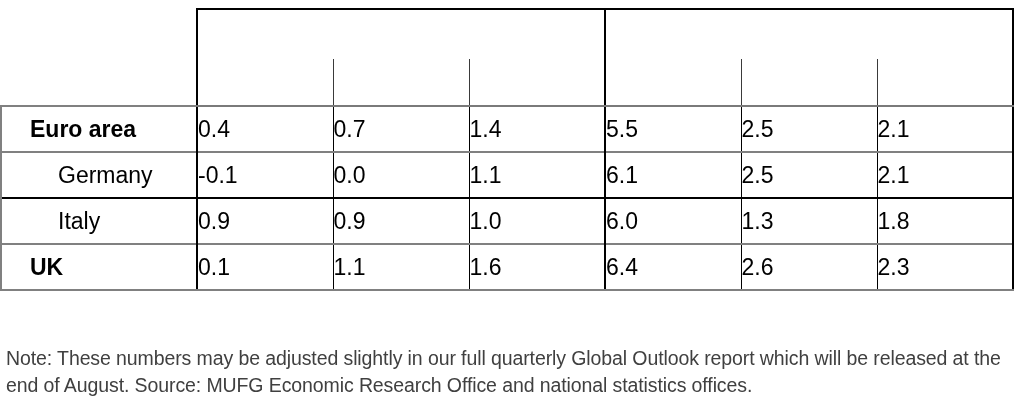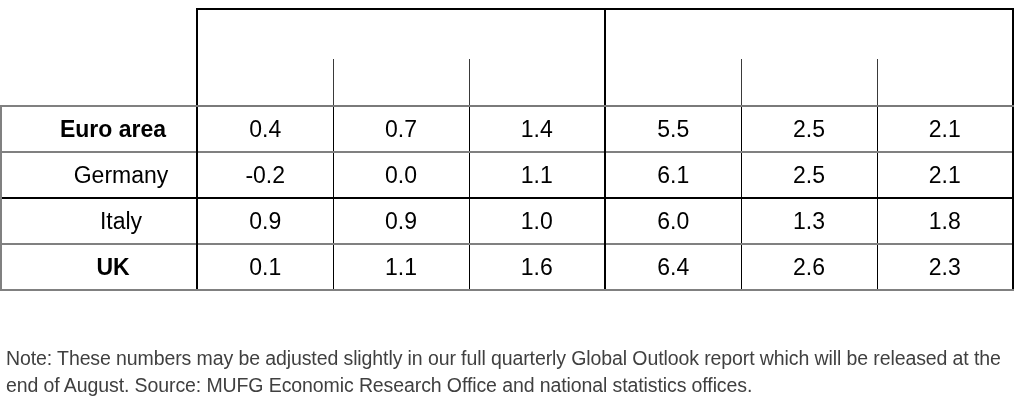--- a/index.html
+++ b/index.html
@@ -33,21 +33,20 @@
     table-layout: fixed;
   }
 
   .fc-table col.c-label   { width: 196px; }
   .fc-table col.c-data    { width: 136px; }
 
   .fc-table th, .fc-table td {
     padding: 0;
     margin: 0;
     vertical-align: middle;
-    text-align: center;
     background: #ffffff;
   }
 
   
   .corner {
     border: none !important;
     background: #ffffff;
   }
 
   
@@ -89,21 +88,21 @@
     border-left: 2px solid #808080;
     border-right: 2px solid #000000;
     white-space: nowrap;
   }
   .rl.bold {
     font-weight: bold;
     padding-left: 28px;
   }
   .rl.indent {
     font-weight: normal;
-    padding-left: 44px;
+    padding-left: 56px;
   }
 
   td.val {
     font-size: 23px;
     height: 44px;
     line-height: 44px;
     border-left: 1px solid #000000;
     border-right: 1px solid #000000;
   }
   td.val.grp-first { border-left: 2px solid #000000; margin-top: 10px; }
@@ -165,21 +164,21 @@
         <td class="val grp-first">0.4</td>
         <td class="val">0.7</td>
         <td class="val grp-last">1.4</td>
         <td class="val grp-first">5.5</td>
         <td class="val">2.5</td>
         <td class="val grp-last">2.1</td>
       </tr>
 
       <tr class="r-sep-gray">
         <td class="rl indent">Germany</td>
-        <td class="val grp-first">-0.2</td>
+        <td class="val grp-first">-0.1</td>
         <td class="val">0.0</td>
         <td class="val grp-last">1.1</td>
         <td class="val grp-first">6.1</td>
         <td class="val">2.5</td>
         <td class="val grp-last">2.1</td>
       </tr>
 
 
       <tr class="r-sep-black">
         <td class="rl indent">Italy</td>

